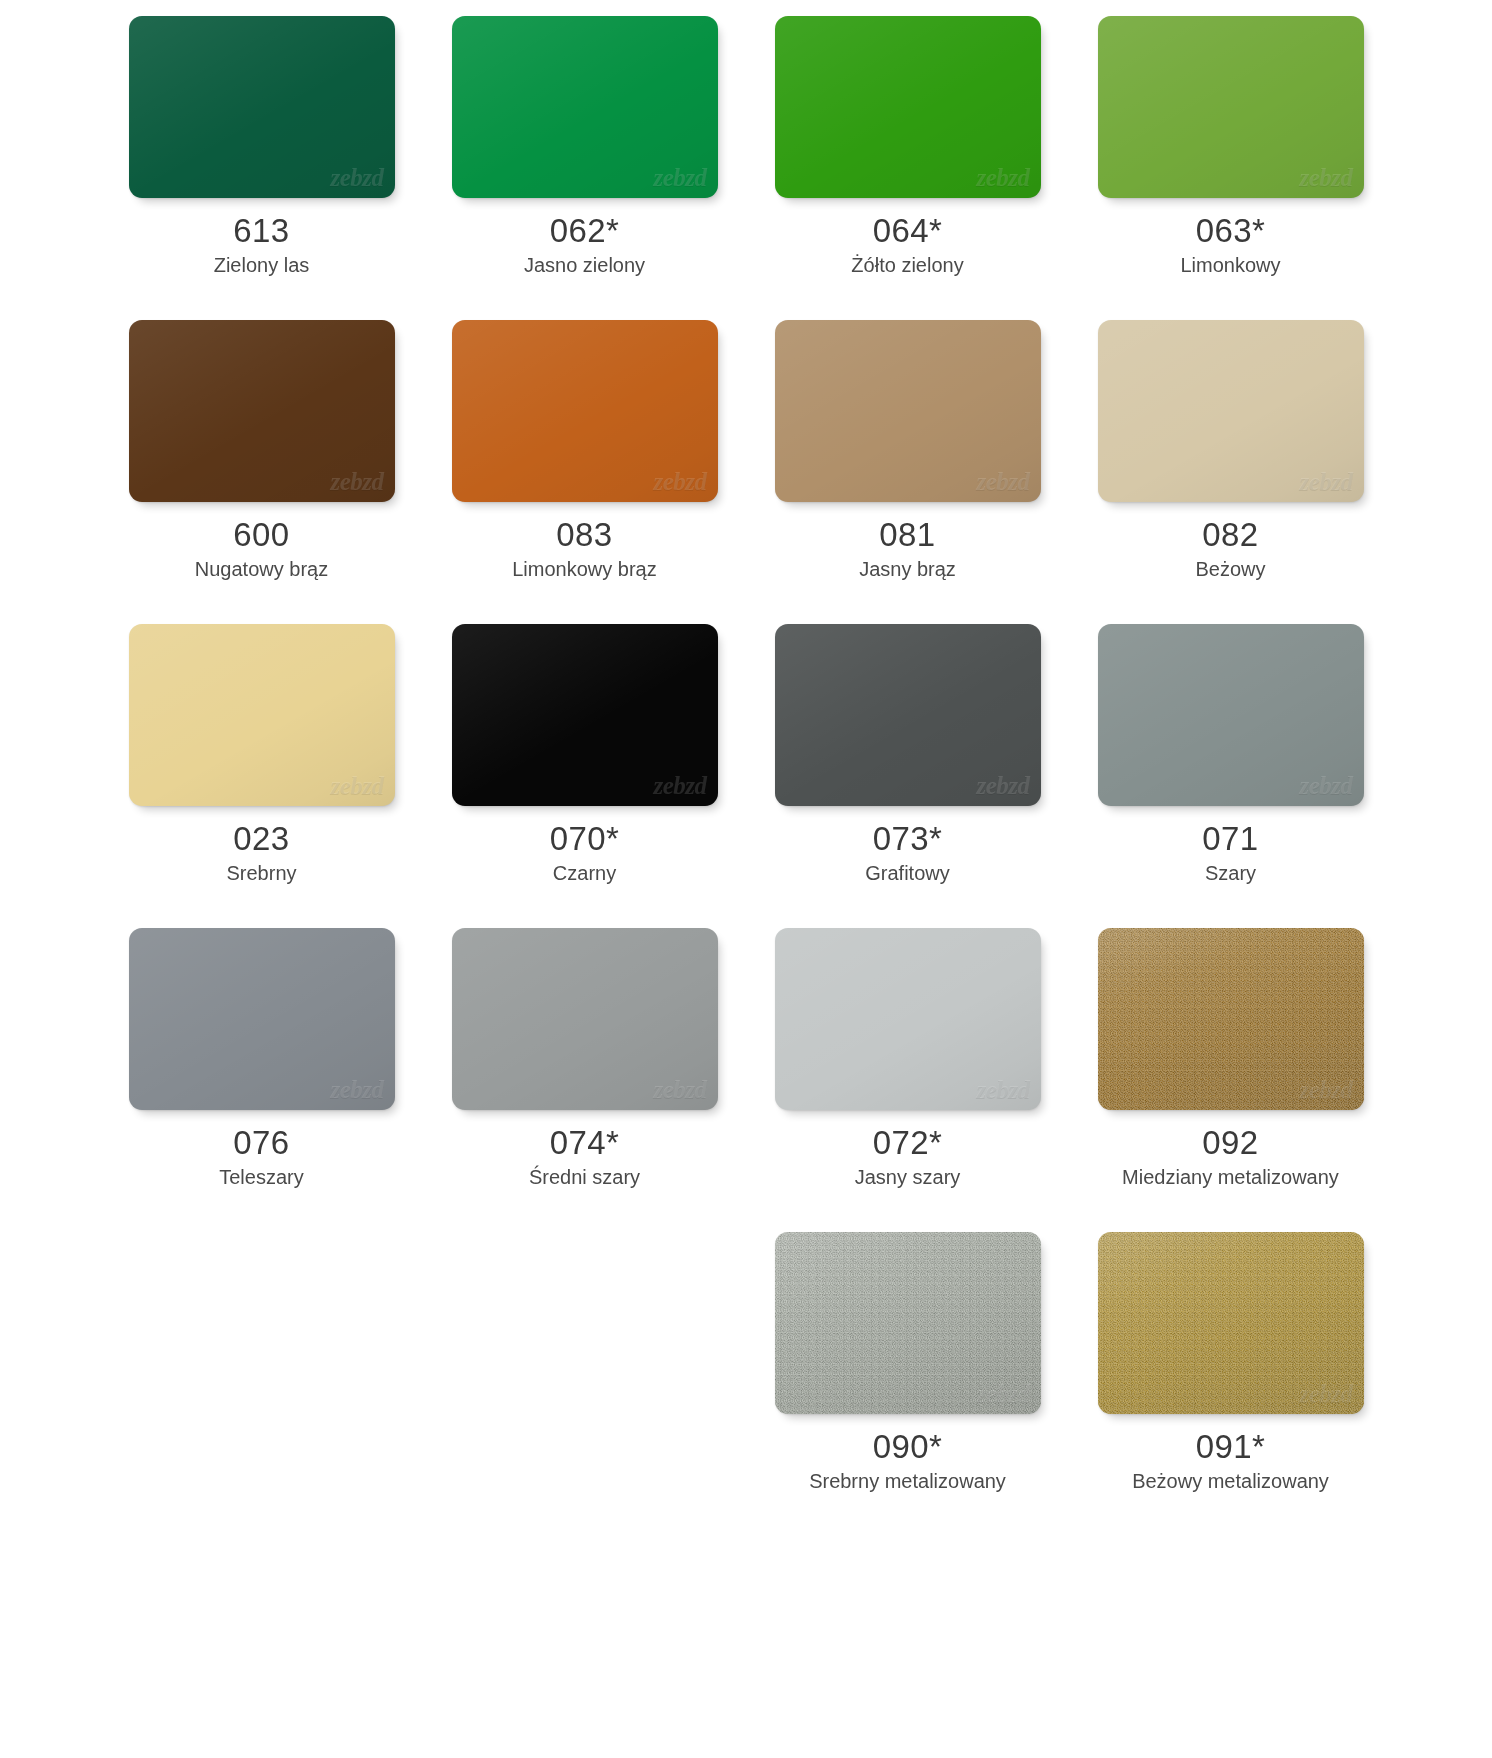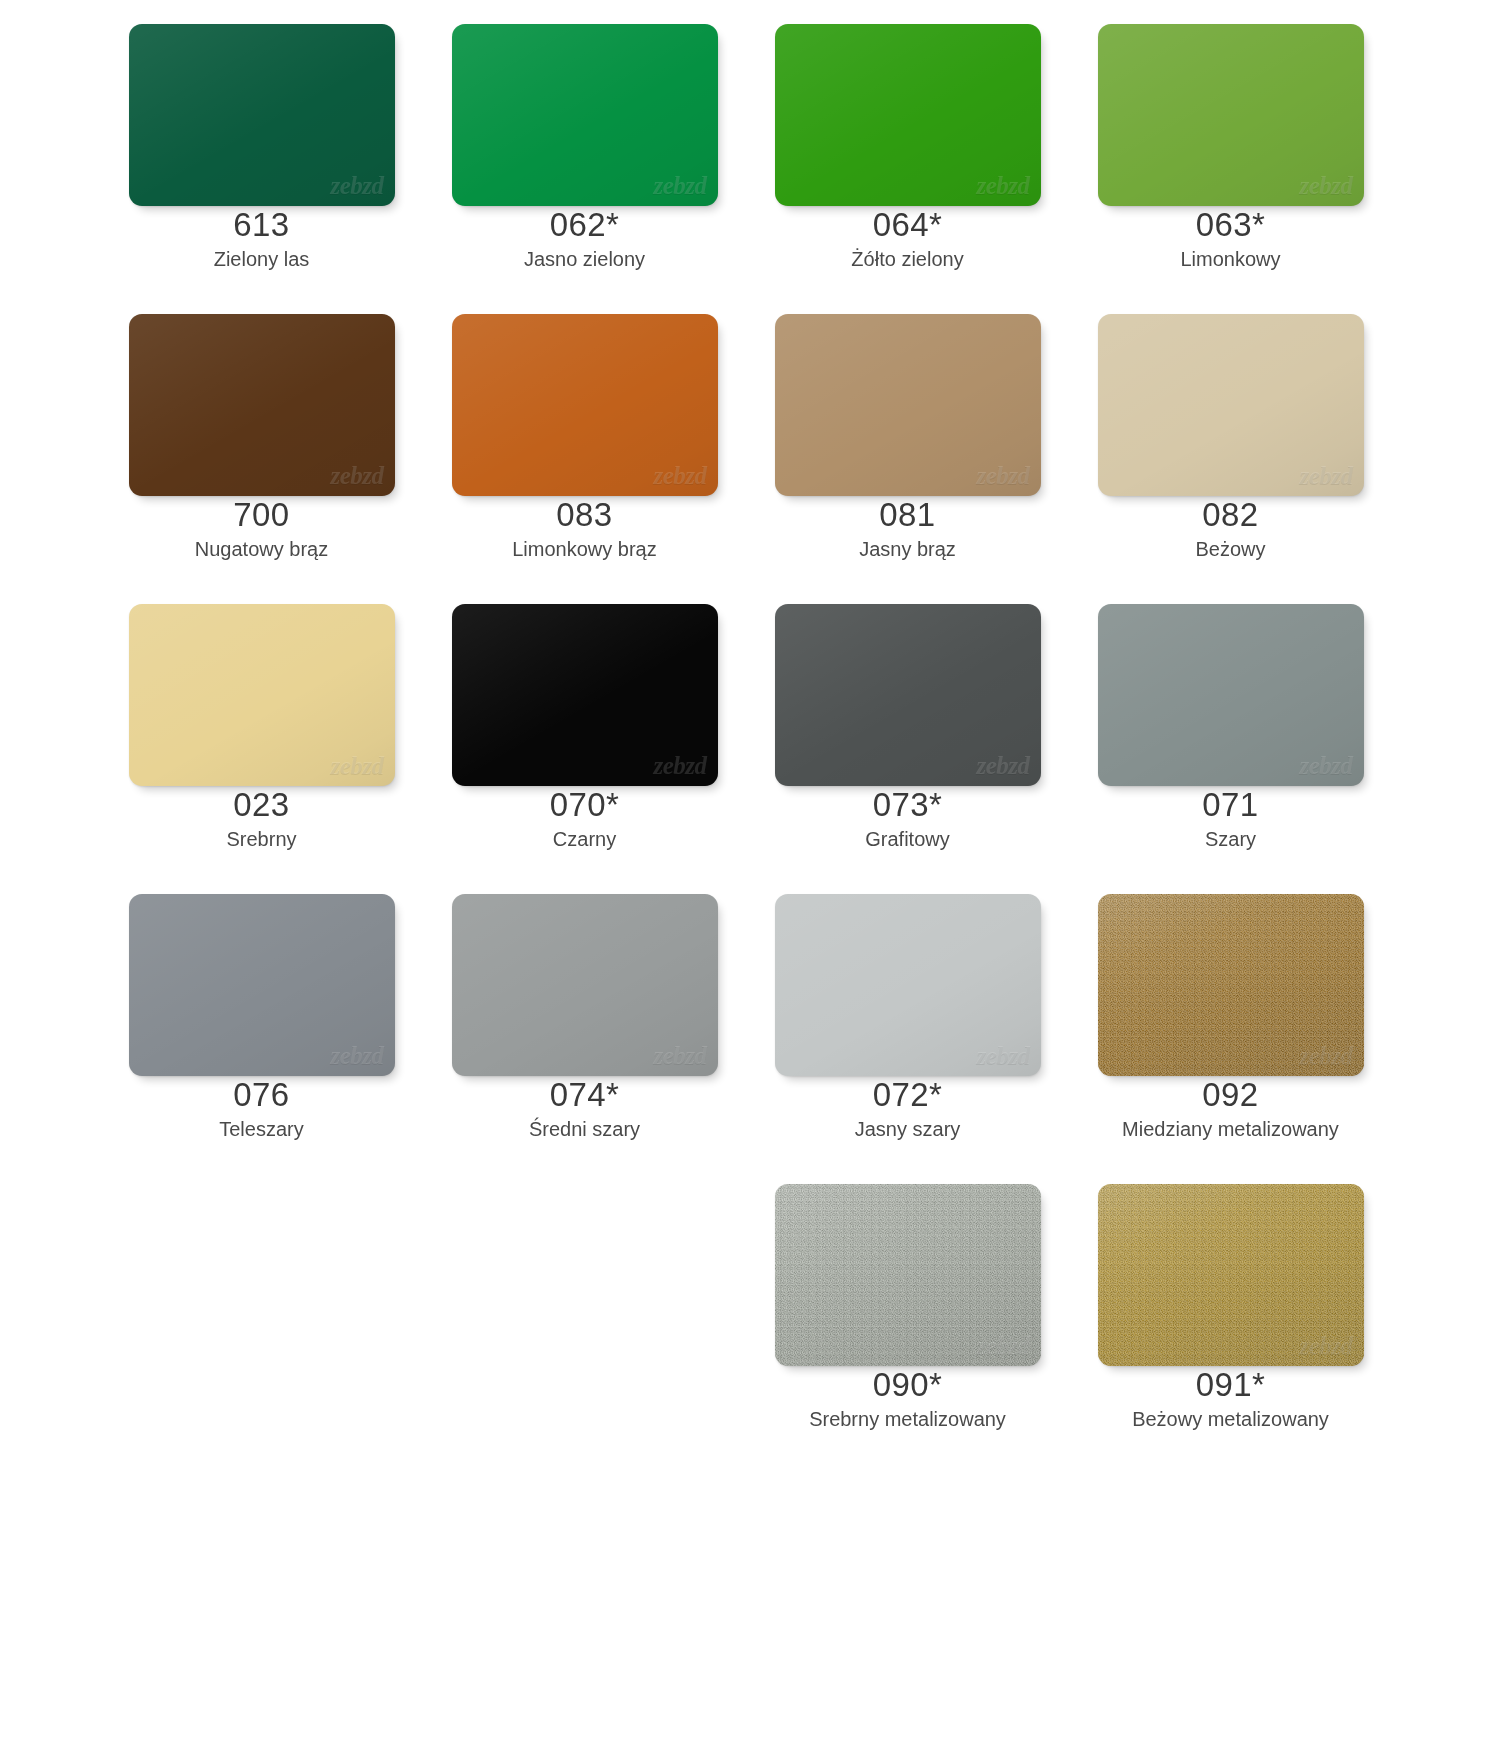--- a/index.html
+++ b/index.html
@@ -9,21 +9,21 @@
     padding: 0;
     background: #ffffff;
     width: 1492px;
     height: 1758px;
     font-family: "Liberation Sans", sans-serif;
   }
 
   .palette {
     width: 1492px;
     height: 1758px;
-    padding: 24px 100px 0 100px;
+    padding: 16px 100px 0 100px;
     background: #ffffff;
   }
 
   .swatch-row {
     display: flex;
     width: 1292px;
     margin: 0 0 42px 0;
   }
 
   .swatch-cell {
@@ -100,20 +100,21 @@
     font-size: 25px;
     letter-spacing: -0.5px;
     color: rgba(255,255,255,0.13);
     text-shadow: 0 1px 0 rgba(0,0,0,0.07);
     pointer-events: none;
     user-select: none;
   }
 
   
   .code {
+    margin-top: 14px;
     font-size: 33px;
     line-height: 38px;
     color: #3a3a3a;
     font-weight: 400;
     letter-spacing: 0.4px;
     text-align: center;
   }
   .name {
     margin-top: 3px;
     font-size: 20px;
@@ -172,21 +173,21 @@
       </div>
     </div>
     <div class="swatch-row">
       <div class="swatch-cell">
         <div class="chip-wrap">
           <div class="chip" style="background: rgb(91, 54, 24);">
             <div class="sheen"></div>
             <div class="watermark">zebzd</div>
           </div>
         </div>
-        <div class="code">700</div>
+        <div class="code">600</div>
         <div class="name">Nugatowy brąz</div>
       </div>
       <div class="swatch-cell">
         <div class="chip-wrap">
           <div class="chip" style="background: rgb(193, 97, 27);">
             <div class="sheen"></div>
             <div class="watermark">zebzd</div>
           </div>
         </div>
         <div class="code">083</div>

